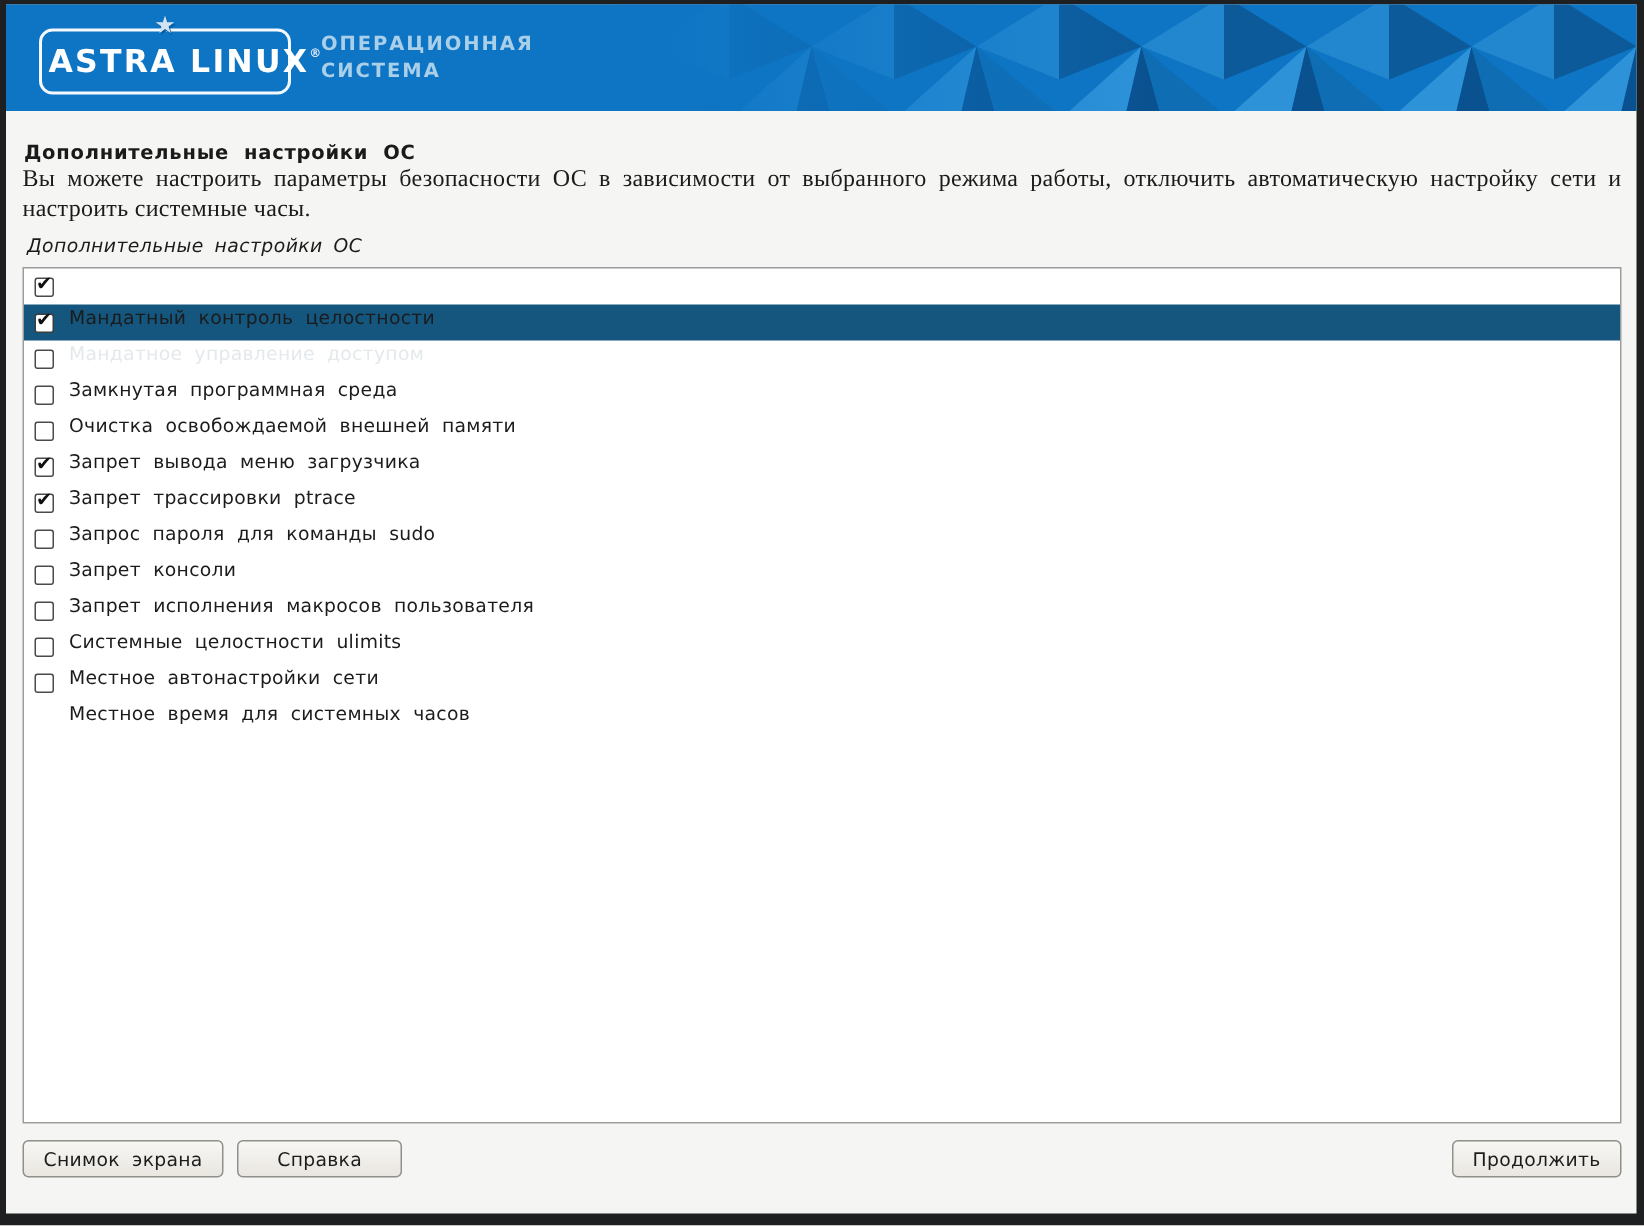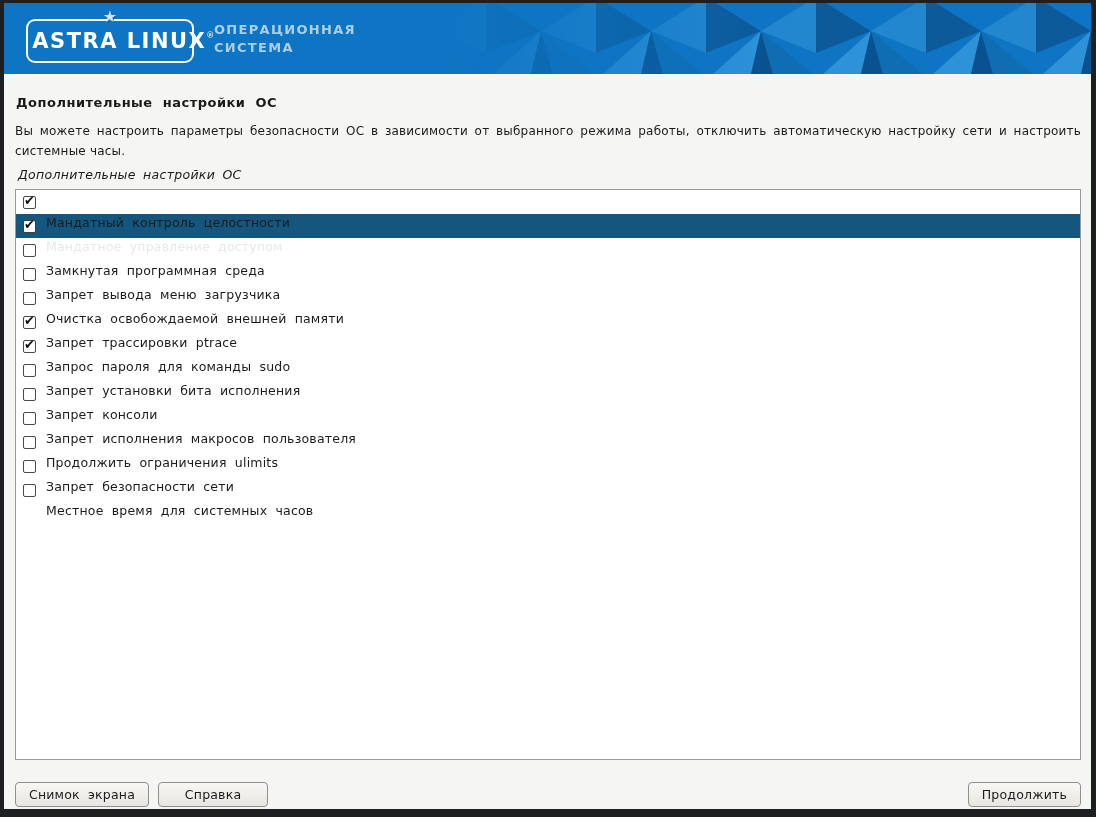--- a/index.html
+++ b/index.html
@@ -18,38 +18,38 @@
   .logo-reg { font-size:8px; vertical-align:top; position:relative; top:2px; color:#dceaf6; }
   .logo-star { position:absolute; top:-12px; left:50%; transform:translateX(-50%);
                font-size:16px; color:#cfe3f3; line-height:16px; text-shadow:1px 1px 0 #0b5c9c; }
   .wordmark { position:absolute; left:210px; top:18px; color:#a9cfe9; font-size:13px; font-weight:bold;
               letter-spacing:1.3px; line-height:18px; }
 
   
   .content { flex:1; padding:0 10px 0 11px; display:flex; flex-direction:column; }
   .page-title { margin:21px 0 0 1px; font-size:13px; font-weight:bold; color:#1a1a1a;
                 letter-spacing:.5px; word-spacing:5px; }
-  .page-desc { margin-top:11px; font-size:12px; color:#1b1b1b; line-height:20px;
-               text-align:justify; letter-spacing:.2px; }
+  .page-desc { font-size:16px; color:#1b1b1b; line-height:20px;
+               text-align:justify; letter-spacing:.2px;font-family:Liberation Serif, serif; }
   .list-caption { margin:6px 0 0 3px; font-size:12.5px; font-style:italic; color:#1b1b1b;
                   letter-spacing:.3px; word-spacing:3px; }
 
   .listbox { margin-top:7px; height:571px; background:#ffffff; border:1px solid #9b9b9b; overflow:hidden; }
   .row { height:24px; display:flex; align-items:center; padding-left:7px; cursor:default; }
   .cb { width:13px; height:13px; border:1px solid #4a4a4a; border-radius:2px; background:#ffffff;
         position:relative; flex:none; }
   .check { display:none; position:absolute; left:0; top:-4px; font-size:13px; font-weight:bold; color:#101010; }
   .row.checked .check { display:block; }
   .lbl { margin-left:10px; font-size:12.5px; color:#1b1b1b; letter-spacing:.2px; word-spacing:4px; white-space:nowrap;margin-top:40px; }
   .row.selected { background:#15567e; }
   .row.selected .lbl { color:#e4e9ec;text-align:right; }
   .row.selected .cb { border-color:#3d3d3d; }
 
   
-  .footer { margin-top:22px; display:flex; align-items:flex-end; flex:none; }
+  .footer { margin-top:11px; display:flex; align-items:flex-end; flex:none; }
   .btn { height:25px; padding:0 13px; font-family:inherit; font-size:12.5px; color:#1c1c1c;
          word-spacing:4px; letter-spacing:.2px;
          background:linear-gradient(#fbfaf8,#ecc 0%, #f6f4f1 10%, #eae7e1 100%);
          background:linear-gradient(#f8f7f4,#e9e6e0); border:1px solid #908f8a; border-radius:4px; cursor:pointer; }
   .btn-screenshot { min-width:112px; }
   .btn-help { min-width:110px; margin-left:9px; }
   .btn-continue { min-width:113px; margin-left:auto; }
 </style>
 </head>
 <body>
@@ -106,57 +106,53 @@
               <span class="check">✔</span>
             </span>
     <span class="lbl">Мандатное управление доступом</span>
   </div>
           <div class="row">
     <span class="cb"></span>
     <span class="lbl">Замкнутая программная среда</span>
   </div>
           <div class="row">
     <span class="cb"></span>
-    <span class="lbl">Запрет вывода меню загрузчика</span>
+    <span class="lbl">Очистка освобождаемой внешней памяти</span>
   </div>
           <div class="row">
     <span class="cb"></span>
-    <span class="lbl">Очистка освобождаемой внешней памяти</span>
+    <span class="lbl">Запрет вывода меню загрузчика</span>
   </div>
           <div class="row checked">
     <span class="cb">
               <span class="check">✔</span>
             </span>
     <span class="lbl">Запрет трассировки ptrace</span>
   </div>
           <div class="row checked">
     <span class="cb">
               <span class="check">✔</span>
             </span>
     <span class="lbl">Запрос пароля для команды sudo</span>
   </div>
           <div class="row">
     <span class="cb"></span>
-    <span class="lbl">Запрет установки бита исполнения</span>
-  </div>
-          <div class="row">
-    <span class="cb"></span>
     <span class="lbl">Запрет консоли</span>
   </div>
           <div class="row">
     <span class="cb"></span>
     <span class="lbl">Запрет исполнения макросов пользователя</span>
   </div>
           <div class="row">
     <span class="cb"></span>
-    <span class="lbl">Продолжить ограничения ulimits</span>
+    <span class="lbl">Системные целостности ulimits</span>
   </div>
           <div class="row">
     <span class="cb"></span>
-    <span class="lbl">Запрет безопасности сети</span>
+    <span class="lbl">Местное автонастройки сети</span>
   </div>
           <div class="row">
     <span class="cb"></span>
     <span class="lbl">Местное время для системных часов</span>
   </div>
         </div>
 
       <div class="footer">
         <button class="btn btn-screenshot">Снимок экрана</button>
         <button class="btn btn-help">Справка</button>

